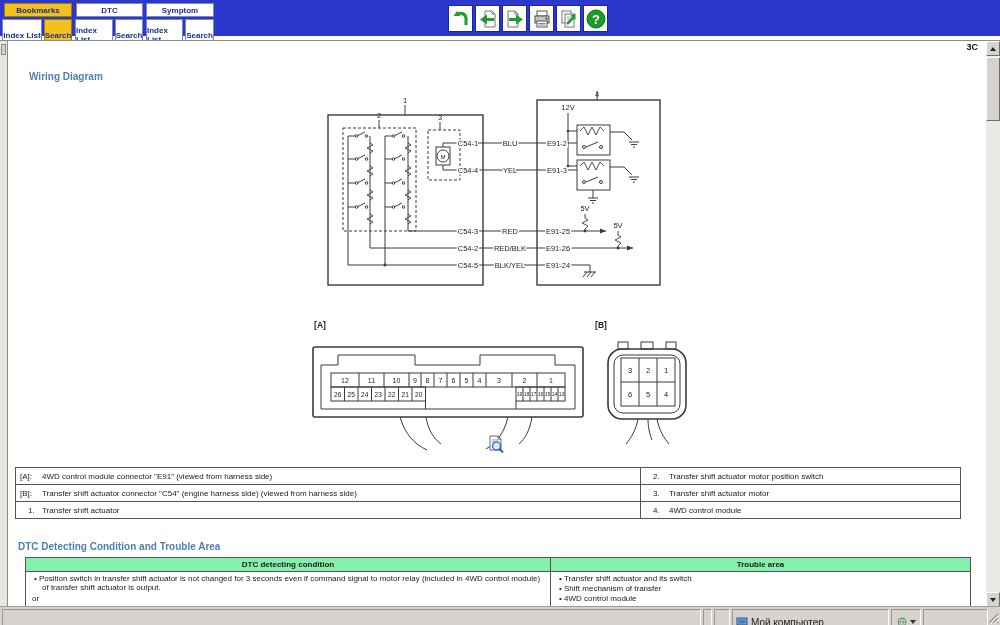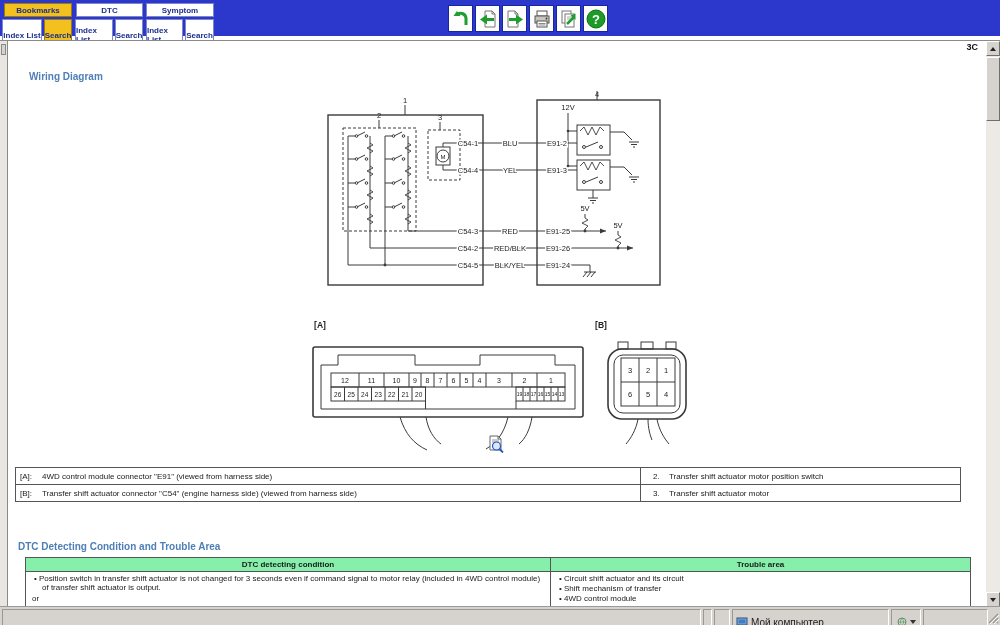--- a/index.html
+++ b/index.html
@@ -431,20 +431,24 @@
         </colgroup>
       <tbody>
         <tr>
           <td><span class="cl">[A]:</span><span>4WD control module connector "E91" (viewed from harness side)</span></td>
           <td><span class="clnum">2.</span><span>Transfer shift actuator motor position switch</span></td>
         </tr>
         <tr>
           <td><span class="cl">[B]:</span><span>Transfer shift actuator connector "C54" (engine harness side) (viewed from harness side)</span></td>
           <td><span class="clnum">3.</span><span>Transfer shift actuator motor</span></td>
         </tr>
+        <tr>
+          <td><span class="cl" style="padding-left:8px;box-sizing:border-box;">1.</span><span>Transfer shift actuator</span></td>
+          <td><span class="clnum">4.</span><span>4WD control module</span></td>
+        </tr>
       </tbody>
     </table>
 
     <div class="blueheading" style="top:500px;">DTC Detecting Condition and Trouble Area</div>
 
     <table id="dtctbl" style="position:absolute;left:17px;top:516px;width:945px;">
       <colgroup>
           <col style="width:525px">
           <col style="width:420px">
         </colgroup>
@@ -455,21 +459,21 @@
         </tr>
       </thead>
       <tbody>
         <tr>
           <td>
             <div class="bli">Position switch in transfer shift actuator is not changed for 3 seconds even if command signal to motor relay (included in 4WD control module) of transfer shift actuator is output.</div>
             <div class="orln">or</div>
             <div class="bli">Monitor signal from motor relay (included in 4WD control module) of transfer shift actuator is inconsistent with command signal to motor</div>
           </td>
           <td>
-            <div class="bli">Circuit shift actuator and its circuit</div>
+            <div class="bli">Transfer shift actuator and its switch</div>
             <div class="bli">Shift mechanism of transfer</div>
             <div class="bli">4WD control module</div>
           </td>
         </tr>
       </tbody>
     </table>
   </div>
 
   <div class="sb" style="left:986px;top:41px;width:14px;height:566px;">
     <div class="sbbtn" style="top:0;">

